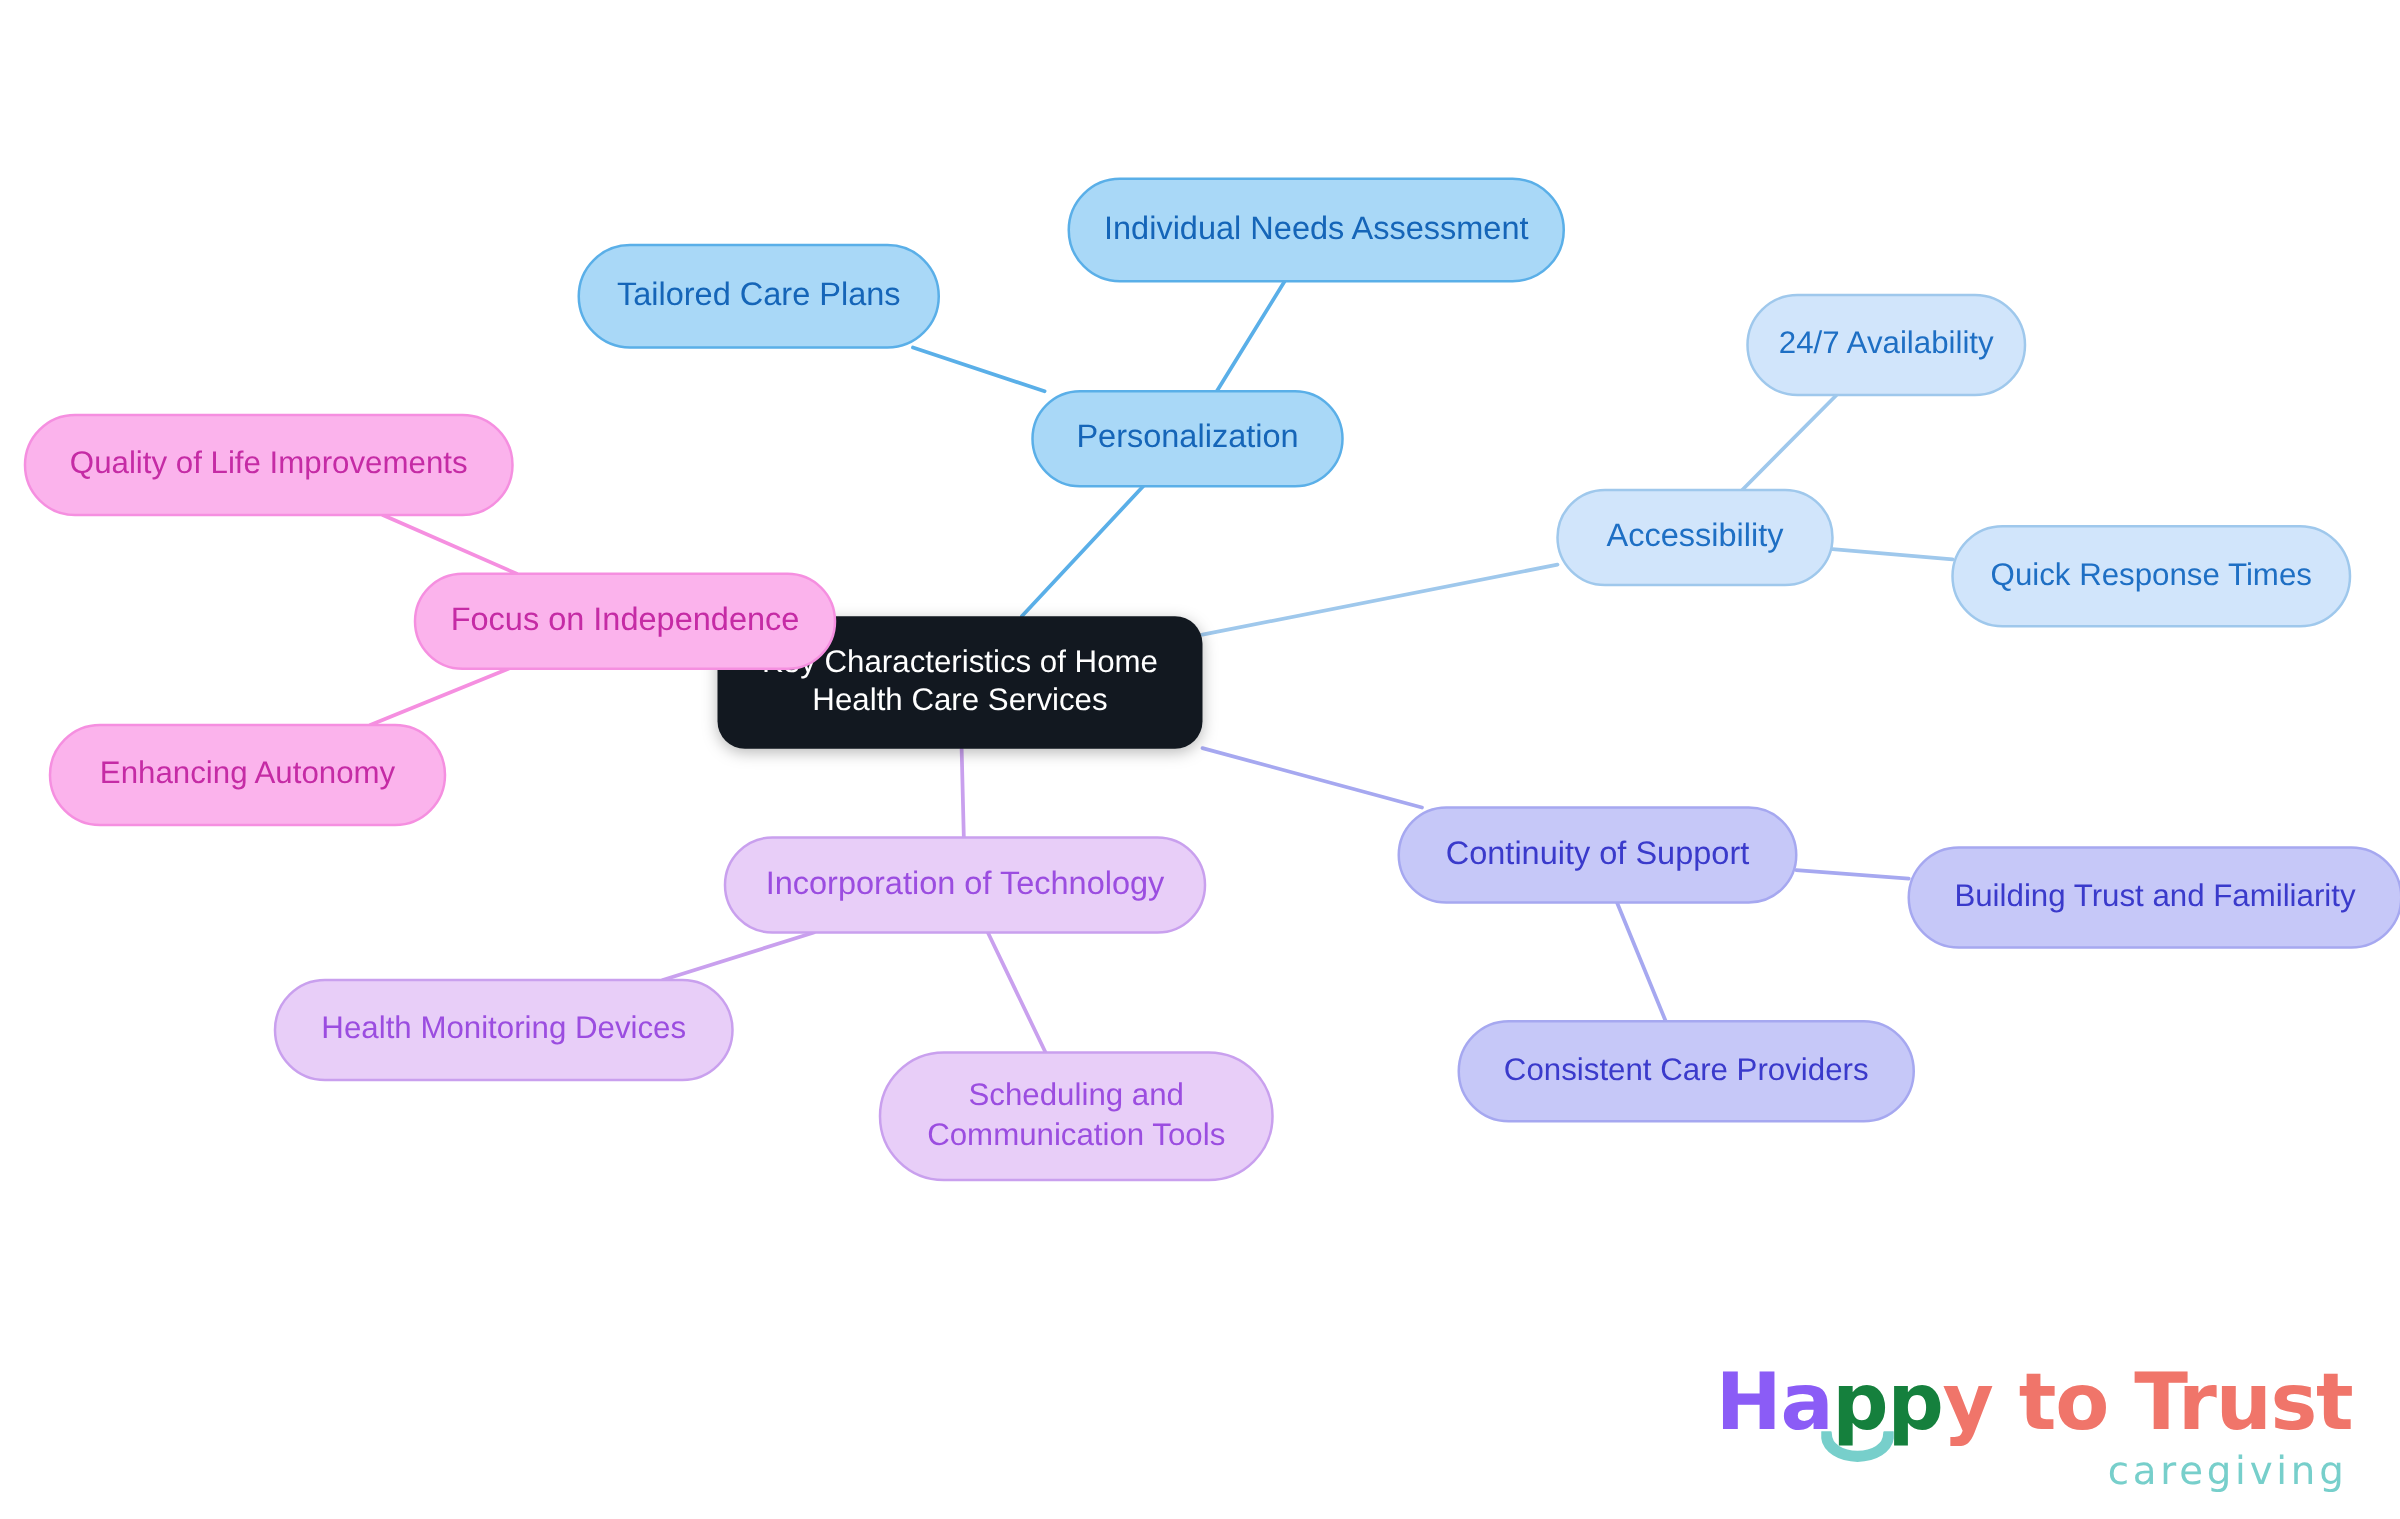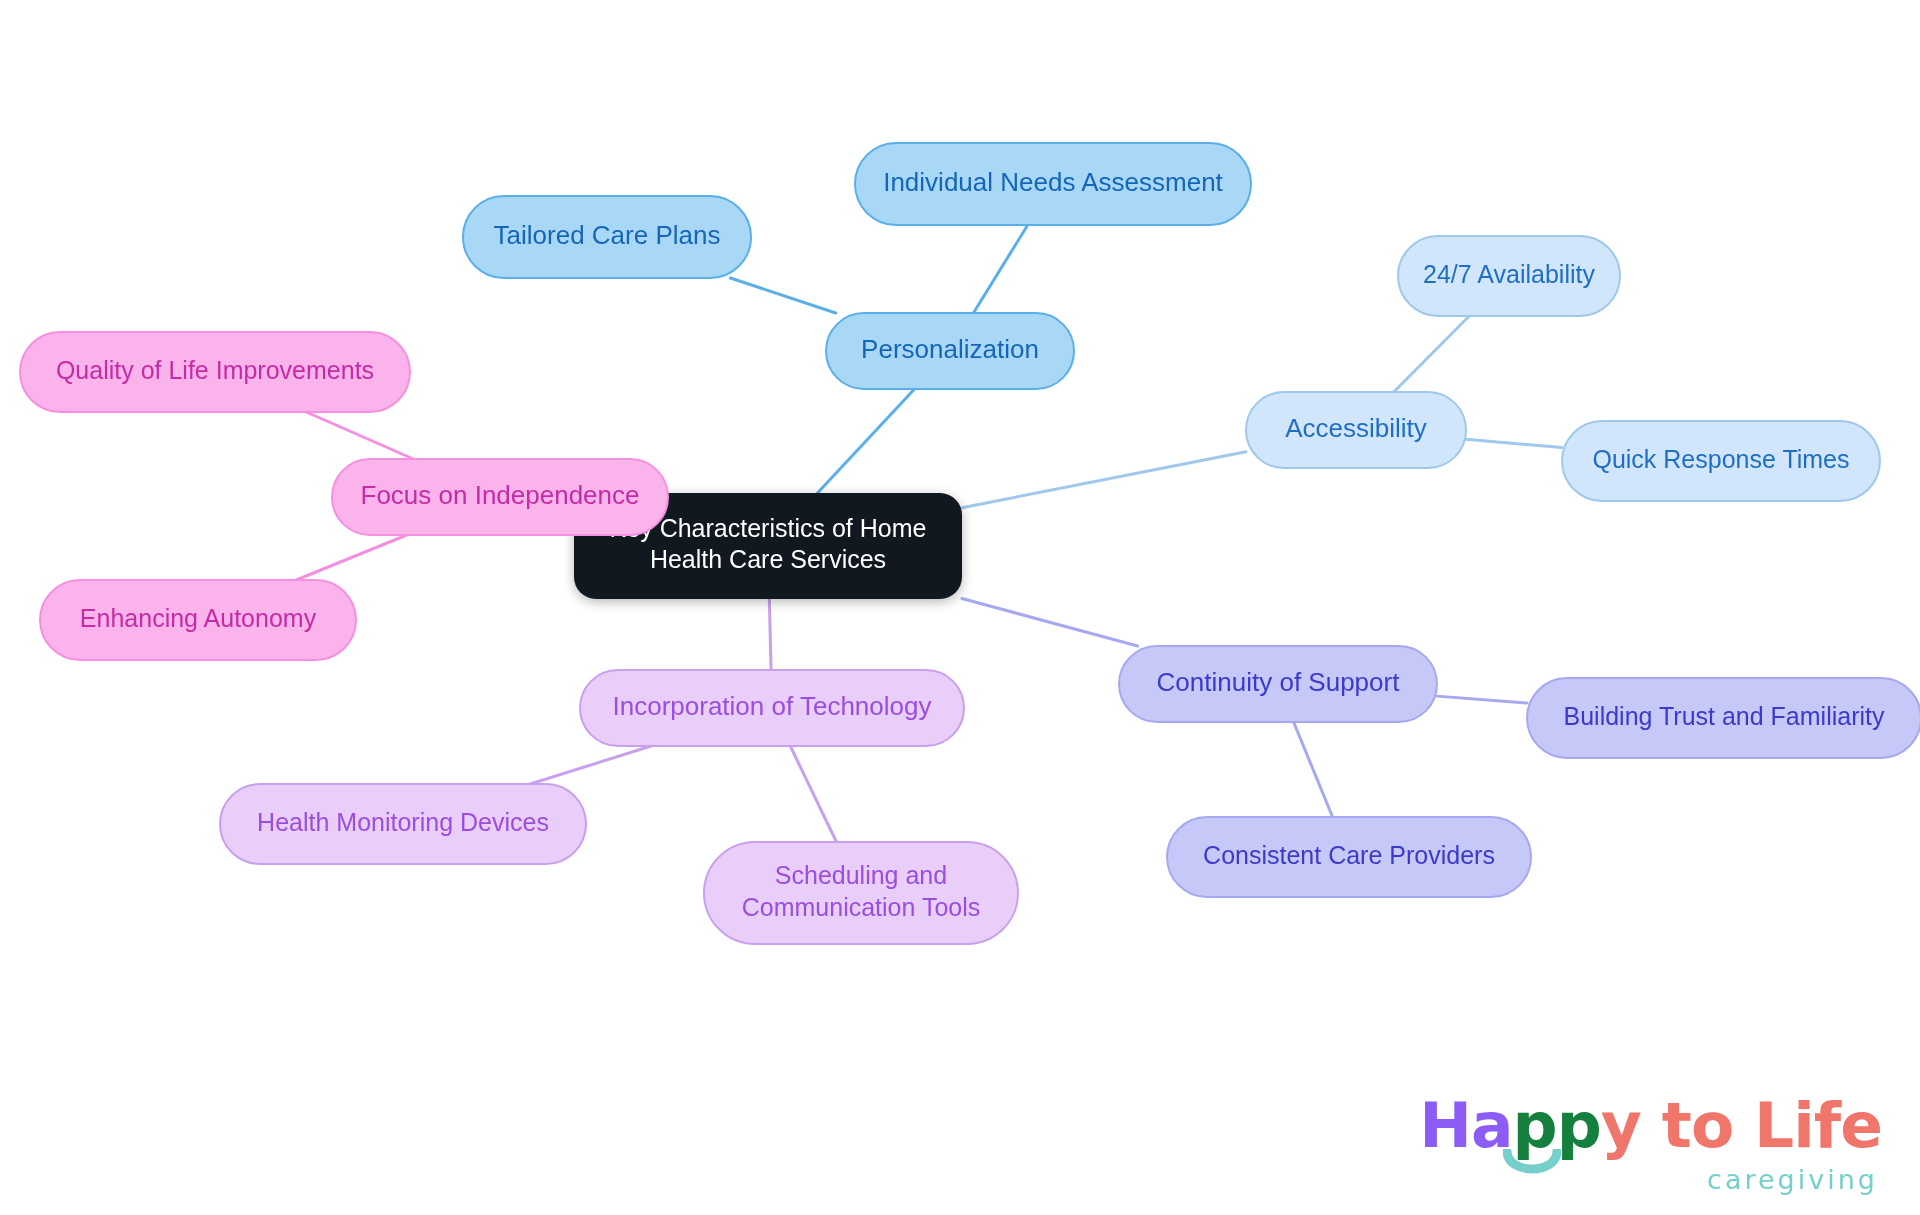--- a/index.html
+++ b/index.html
@@ -55,21 +55,21 @@
   }
   .logo-smile {
     position: absolute;
     left: 84px;
     bottom: -26px;
     width: 58px;
     height: 34px;
   }
   .logo-sub {
     font-family: "DejaVu Sans", sans-serif;
-    font-size: 27px;
+    font-size: 31px;
     letter-spacing: 3px;
     margin-top: 9px;
     margin-right: 4px;
     white-space: nowrap;
   }
 </style>
 </head>
 <body>
 
 <svg id="canvas" viewBox="0 0 1920 1215">
@@ -155,19 +155,19 @@
       </g>
       <g>
         <rect x="40" y="580" width="316" height="80" rx="40" ry="40" fill="#FBB3EC" stroke="#F58FE0" class="node-rect"></rect>
         <text x="198" y="620" class="node-label" font-size="25" fill="#C52BA5">Enhancing Autonomy</text>
       </g>
     </g>
 </svg>
 
 <div id="logo">
   <div class="logo-word">
-    <span style="color: #8b5cf6;">Ha</span><span style="color: #15803d;">pp</span><span style="color: rgb(240, 117, 106);">y to Life</span>
+    <span style="color: #8b5cf6;">Ha</span><span style="color: #15803d;">pp</span><span style="color: rgb(240, 117, 106);">y to Trust</span>
     <svg class="logo-smile" viewBox="0 0 58 34">
       <path d="M4 2 C4 26, 54 26, 54 2" fill="none" stroke-width="9" stroke-linecap="round" stroke="#77CFCB"></path>
     </svg>
   </div>
   <div class="logo-sub" style="color: rgb(119, 207, 203);">caregiving</div>
 </div>
 
 </body></html>

